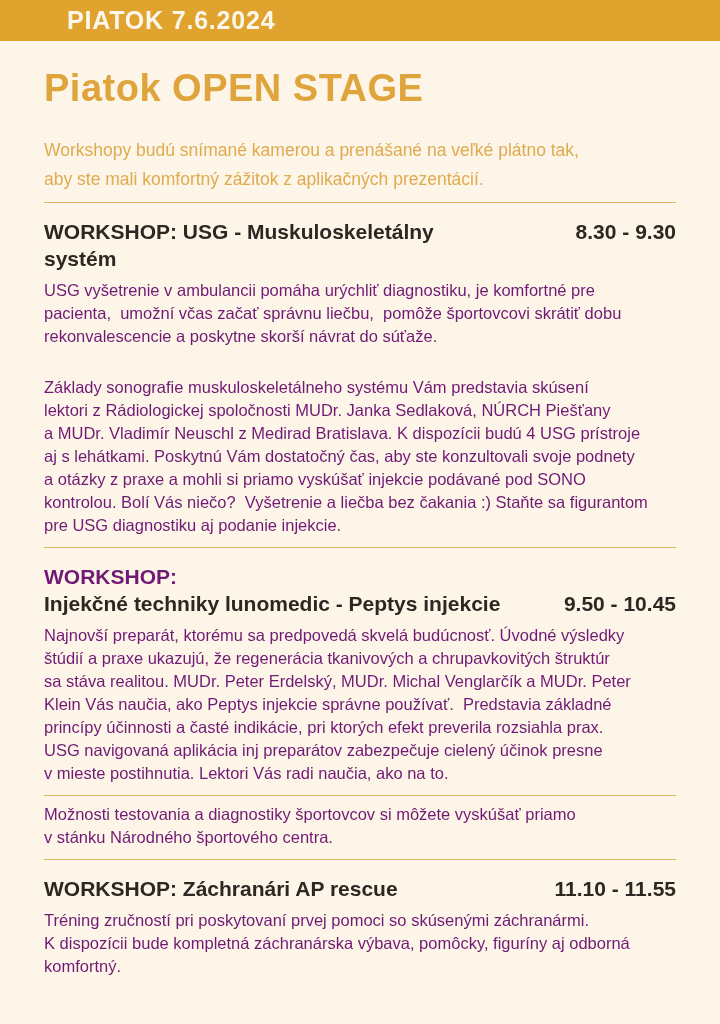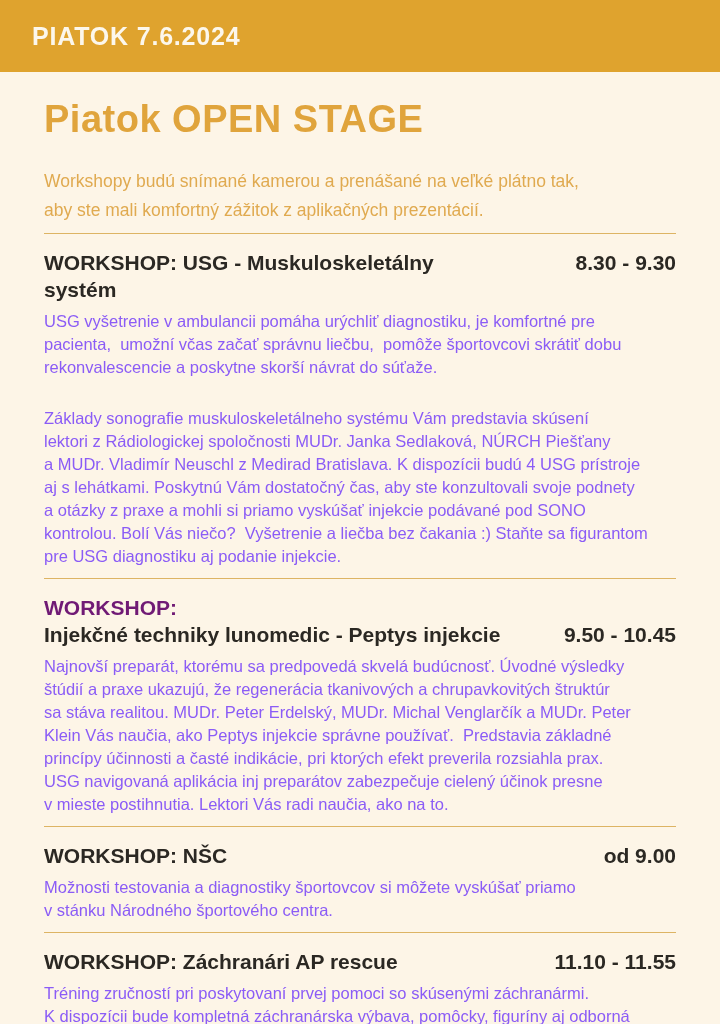--- a/index.html
+++ b/index.html
@@ -8,25 +8,25 @@
   }
   body {
     width: 720px;
     height: 1024px;
     overflow: hidden;
     background: #fdf5e7;
     font-family: "Liberation Sans", "DejaVu Sans", sans-serif;
     color: #2d2a25;
   }
   .top-bar {
-    height: 72px;
+    height: 41px;
     background: #dfa32e;
     display: flex;
     align-items: center;
-    padding-left: 32px;
+    padding-left: 67px;
     box-sizing: border-box;
   }
   .top-bar-title {
     color: #fcf7ec;
     font-size: 25px;
     font-weight: 700;
     letter-spacing: 0.8px;
   }
   .content {
     padding: 0 44px;
@@ -75,21 +75,21 @@
   .heading-row.inline-time .w-time {
     margin-left: 56px;
   }
   .w-time {
     white-space: nowrap;
   }
   .para {
     margin: 7px 0 0 0;
     font-size: 16.5px;
     line-height: 23px;
-    color: #8b5cf6;
+    color: #701a75;
     white-space: pre-wrap;
   }
   .para + .para {
     margin-top: 28px;
   }
   .section {
     padding-bottom: 2px;
   }
 </style>
 </head>
@@ -142,26 +142,20 @@
 sa stáva realitou. MUDr. Peter Erdelský, MUDr. Michal Venglarčík a MUDr. Peter
 Klein Vás naučia, ako Peptys injekcie správne používať.  Predstavia základné
 princípy účinnosti a časté indikácie, pri ktorých efekt preverila rozsiahla prax.
 USG navigovaná aplikácia inj preparátov zabezpečuje cielený účinok presne
 v mieste postihnutia. Lektori Vás radi naučia, ako na to.</p>
   </section>
 
   <hr class="divider">
 
   <section class="section">
-    <div class="heading-block">
-      <div class="heading-row">
-        <span class="w-title">WORKSHOP: NŠC</span>
-        <span class="w-time">od 9.00</span>
-      </div>
-    </div>
     <p class="para">Možnosti testovania a diagnostiky športovcov si môžete vyskúšať priamo
 v stánku Národného športového centra.</p>
   </section>
 
   <hr class="divider">
 
   <section class="section">
     <div class="heading-block">
       <div class="heading-row">
         <span class="w-title">WORKSHOP: Záchranári AP rescue</span>

